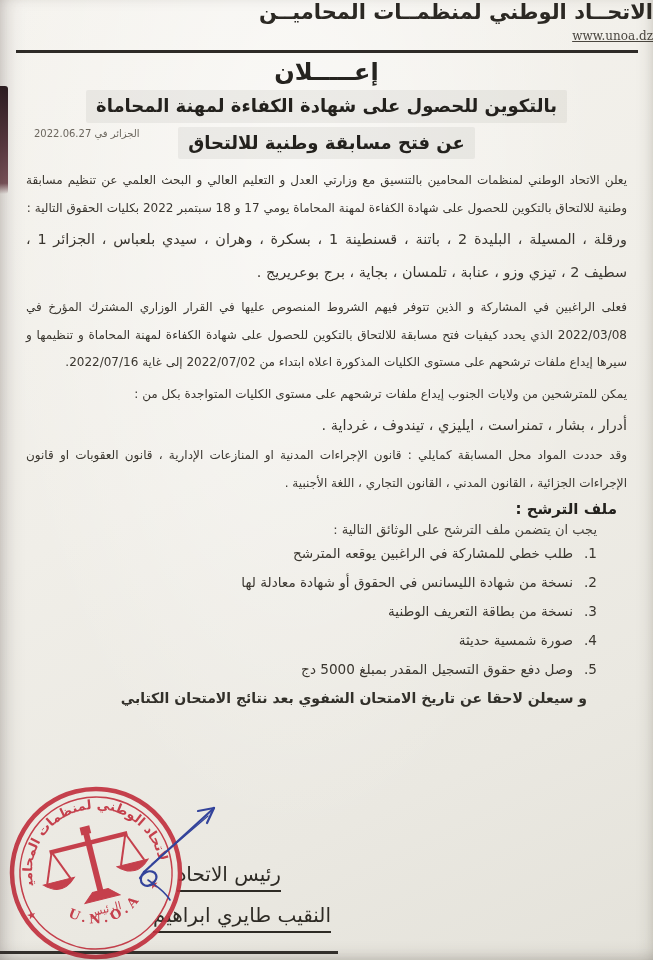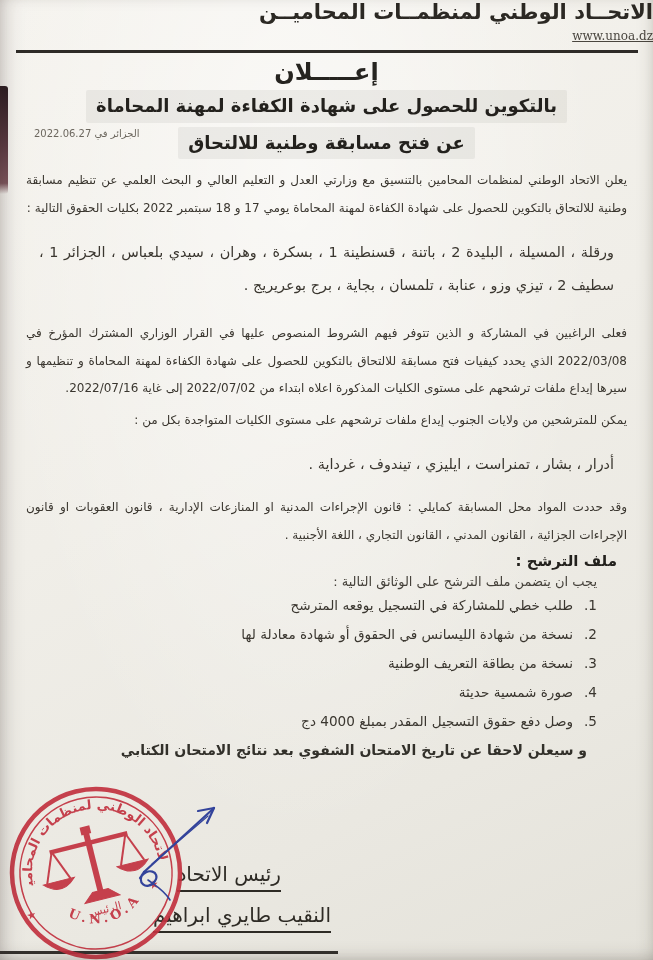--- a/index.html
+++ b/index.html
@@ -49,21 +49,21 @@
   .h-ann{margin:5px 0 0 0;text-align:center;font-size:24px;font-weight:bold;color:#262420;}
   .subwrap{text-align:center;margin-top:4px;}
   .sub{
     display:inline-block;font-size:18px;font-weight:bold;color:#23211d;
     background:rgba(90,84,72,.08);padding:1px 10px;border-radius:2px;line-height:1.7;
   }
   
   .bodytxt{margin:0 26px;}
   .para{margin:0;text-align:justify;font-size:12px;line-height:2.32;color:#3a362f;}
   .para.first{margin-top:8px;}
-  .cities{margin:13px;text-align:justify;font-size:14.4px;line-height:2.32;color:#3a362f;}
+  .cities{margin:0;text-align:justify;font-size:14.4px;line-height:2.32;color:#3a362f;}
   .gap-s{height:4px;}
   
   .dossier-head{margin:2px 36px 0 0;font-size:15px;font-weight:bold;color:#23211d;}
   .dossier-intro{margin:4px 56px 0 0;font-size:13px;color:#45413a;}
   .doclist{margin:8px 56px 0 0;padding:0;list-style:none;}
   .doclist li{display:flex;gap:10px;align-items:baseline;margin-bottom:13px;font-size:13.6px;color:#3a362f;}
   .doclist .num{min-width:14px;font-size:13.6px;}
   .note{margin:2px 66px 0 0;font-size:14px;font-weight:bold;color:#32302a;}
   
   .sig-title{
@@ -116,37 +116,37 @@
     <p class="para">يمكن للمترشحين من ولايات الجنوب إيداع ملفات ترشحهم على مستوى الكليات المتواجدة بكل من :</p>
     <p class="cities">أدرار ، بشار ، تمنراست ، ايليزي ، تيندوف ، غرداية .</p>
     <p class="para">وقد حددت المواد محل المسابقة كمايلي : قانون الإجراءات المدنية او المنازعات الإدارية ، قانون العقوبات او قانون الإجراءات الجزائية ، القانون المدني ، القانون التجاري ، اللغة الأجنبية .</p>
   </div>
 
   <div class="dossier-head">ملف الترشح :</div>
   <div class="dossier-intro">يجب ان يتضمن ملف الترشح على الوثائق التالية :</div>
   <ol class="doclist">
     <li>
       <span class="num">1.</span>
-      <span>طلب خطي للمشاركة في التسجيل يوقعه المترشح</span>
+      <span>طلب خطي للمشاركة في الراغبين يوقعه المترشح</span>
     </li>
     <li>
       <span class="num">2.</span>
       <span>نسخة من شهادة الليسانس في الحقوق أو شهادة معادلة لها</span>
     </li>
     <li>
       <span class="num">3.</span>
       <span>نسخة من بطاقة التعريف الوطنية</span>
     </li>
     <li>
       <span class="num">4.</span>
       <span>صورة شمسية حديثة</span>
     </li>
     <li>
       <span class="num">5.</span>
-      <span>وصل دفع حقوق التسجيل المقدر بمبلغ 4000 دج</span>
+      <span>وصل دفع حقوق التسجيل المقدر بمبلغ 5000 دج</span>
     </li>
   </ol>
   <div class="note">و سيعلن لاحقا عن تاريخ الامتحان الشفوي بعد نتائج الامتحان الكتابي</div>
 
   <div class="sig-title">رئيس الاتحاد</div>
   <div class="sig-name">النقيب طايري ابراهيم</div>
 
   <svg class="stamp" viewBox="0 0 184 182">
     <circle cx="92" cy="91" r="84" fill="none" stroke="#c23240" stroke-width="4.5"></circle>
     <circle cx="92" cy="91" r="76" fill="none" stroke="#c23240" stroke-width="1.6"></circle>

